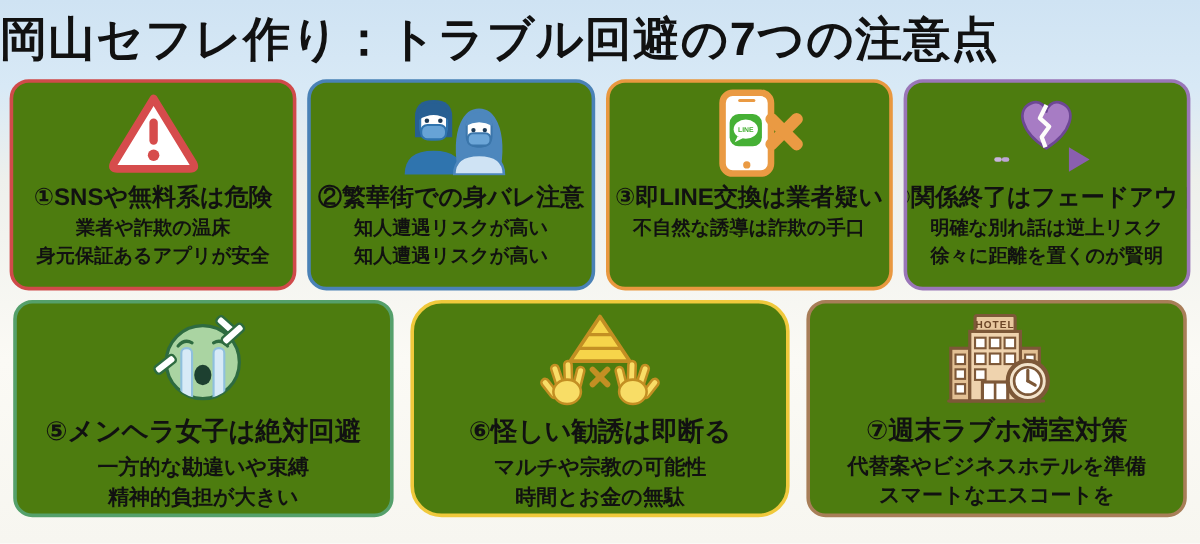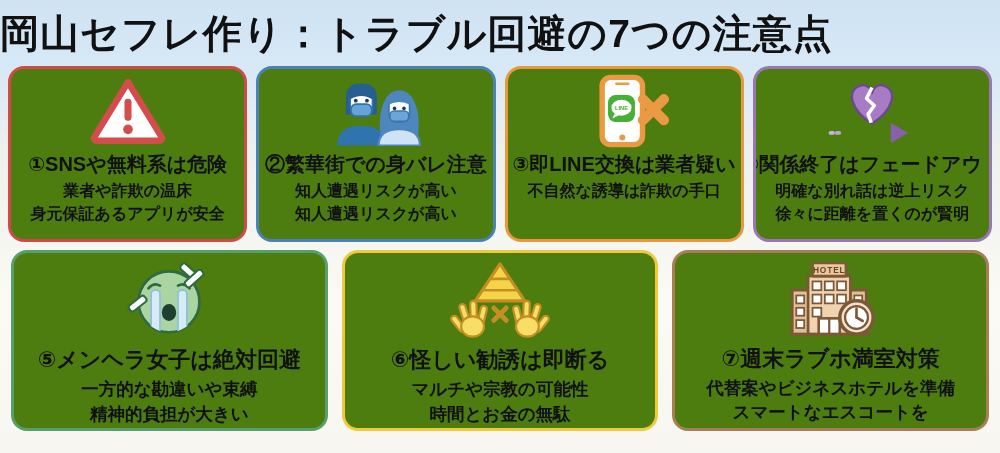--- a/index.html
+++ b/index.html
@@ -142,21 +142,21 @@
         <g transform="translate(13,48) rotate(-38)">
           <rect x="-11" y="-4" width="22" height="8" rx="3" fill="#ffffff" stroke="#2e6b40" stroke-width="2.2"></rect>
         </g>
       </svg>
     </div>
     <div class="card-heading">⑤メンヘラ女子は絶対回避</div>
     <div class="card-line">一方的な勘違いや束縛</div>
     <div class="card-line">精神的負担が大きい</div>
   </div>
 
-  <div class="card" style="border-color: rgb(240, 201, 60);">
+  <div class="card" style="border-color: rgb(240, 201, 60); border-radius: 26px;">
     <div class="icon-wrap">
       <svg width="106" height="82" viewBox="0 0 120 92">
         <defs>
           <g id="open-hand">
             <rect x="-17" y="-20" width="7" height="21" rx="3.5" fill="#f8dd66" stroke="#c38f23" stroke-width="2.4" transform="rotate(-38)"></rect>
             <rect x="-9" y="-24" width="7" height="23" rx="3.5" fill="#f8dd66" stroke="#c38f23" stroke-width="2.4" transform="rotate(-18)"></rect>
             <rect x="-2" y="-25" width="7" height="24" rx="3.5" fill="#f8dd66" stroke="#c38f23" stroke-width="2.4" transform="rotate(-2)"></rect>
             <rect x="5" y="-22" width="7" height="21" rx="3.5" fill="#f8dd66" stroke="#c38f23" stroke-width="2.4" transform="rotate(14)"></rect>
             <ellipse cx="0" cy="4" rx="13" ry="11.5" fill="#f8dd66" stroke="#c38f23" stroke-width="2.4"></ellipse>
           </g>

